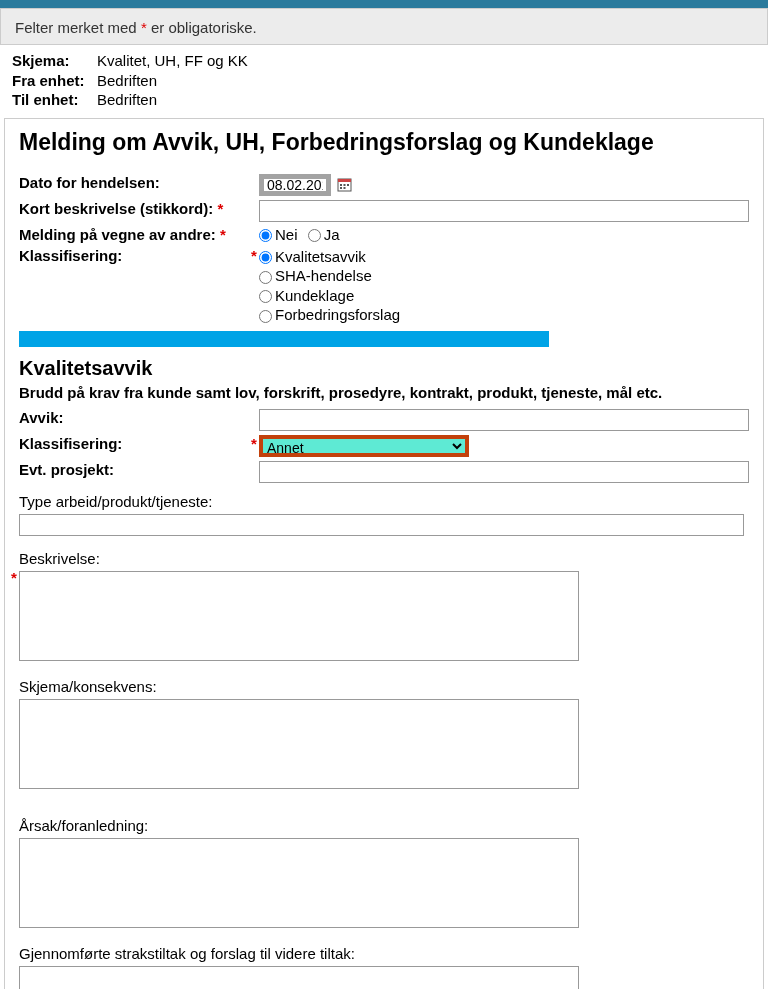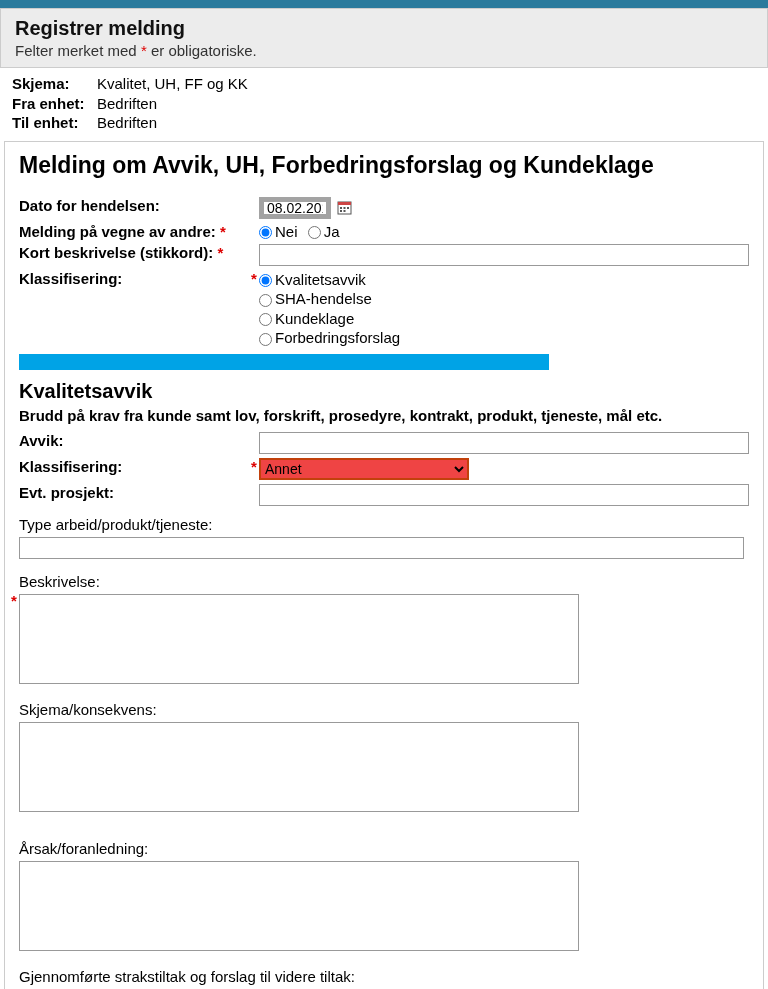--- a/index.html
+++ b/index.html
@@ -111,23 +111,23 @@
     margin-top: 10px;
   }
   .section-desc {
     font-size: 15px;
     font-weight: bold;
     margin: 4px 0 6px 0;
   }
   select.sel {
     width: 210px;
     height: 22px;
-    border: 2px solid #c2410c;
-    font-size: 14px;
-    background: #ef4444;
+    border: 4px solid #c2410c;
+    font-size: 14px;
+    background: #5eead4;
   }
   .full-label {
     font-weight: normal;
     font-size: 15px;
     margin-top: 8px;
     display: block;
   }
   input[type="text"].full-input {
     width: 725px;
     height: 22px;
@@ -159,21 +159,20 @@
   }
   .field-col-label { width: 240px; }
   .field-col-input { }
 </style>
 </head>
 <body>
 
 <div class="top-bar"></div>
 
 <div class="header-box">
-  <div class="header-title">Registrer melding</div>
   <div class="header-sub">
     <span>Felter merket med </span><span class="red-star">*</span><span> er obligatoriske.</span>
   </div>
 </div>
 
 <div class="meta-block">
   <div class="meta-row">
     <div class="meta-label">Skjema:</div>
     <div>Kvalitet, UH, FF og KK</div>
   </div>
@@ -204,34 +203,34 @@
             <rect x="6.5" y="7" width="2" height="2" fill="#555"></rect>
             <rect x="10" y="7" width="2" height="2" fill="#555"></rect>
             <rect x="3" y="10" width="2" height="2" fill="#555"></rect>
             <rect x="6.5" y="10" width="2" height="2" fill="#555"></rect>
           </svg>
         </span>
       </td>
     </tr>
     <tr>
       <td class="lbl field-col-label">
+        <span>Kort beskrivelse (stikkord):</span>
+        <span class="req">*</span>
+      </td>
+      <td><input type="text" class="wide-input" style=""></td>
+    </tr>
+    <tr>
+      <td class="lbl field-col-label">
         <span>Melding på vegne av andre:</span>
         <span class="req">*</span>
       </td>
       <td class="radio-row">
         <label><input type="radio" name="behalf" checked="" style=""><span>Nei</span></label>
         <label><input type="radio" name="behalf" style=""><span>Ja</span></label>
       </td>
-    </tr>
-    <tr>
-      <td class="lbl field-col-label">
-        <span>Kort beskrivelse (stikkord):</span>
-        <span class="req">*</span>
-      </td>
-      <td><input type="text" class="wide-input" style=""></td>
     </tr>
     <tr>
       <td class="lbl field-col-label" style="vertical-align:top;">
         <span>Klassifisering:</span>
       </td>
       <td class="radio-col">
         <span class="req" style="float:left;margin-left:-8px;">*</span>
         <label><input type="radio" name="klass" checked="" style=""><span>Kvalitetsavvik</span></label>
         <label><input type="radio" name="klass" style=""><span>SHA-hendelse</span></label>
         <label><input type="radio" name="klass" style=""><span>Kundeklage</span></label>

